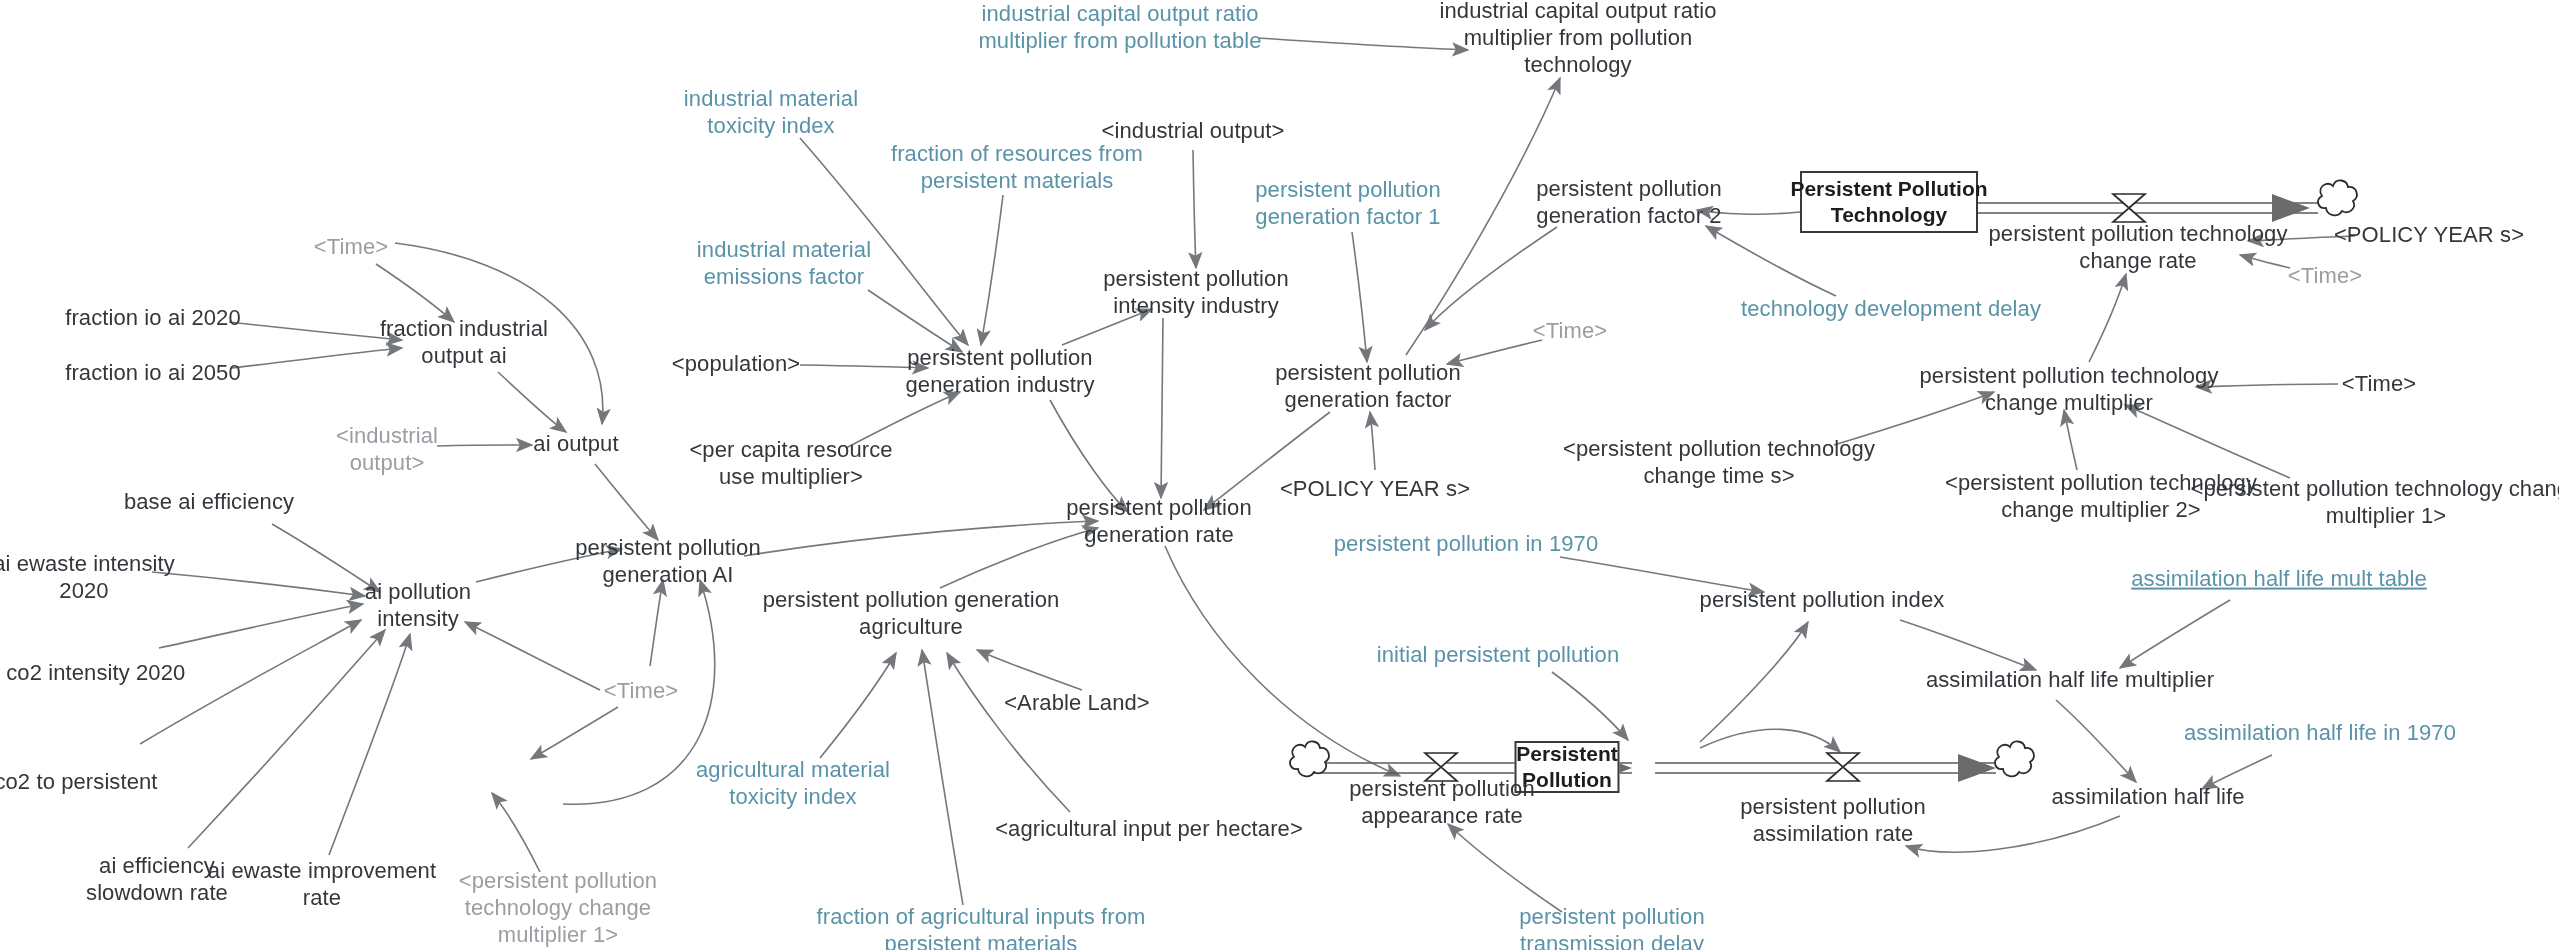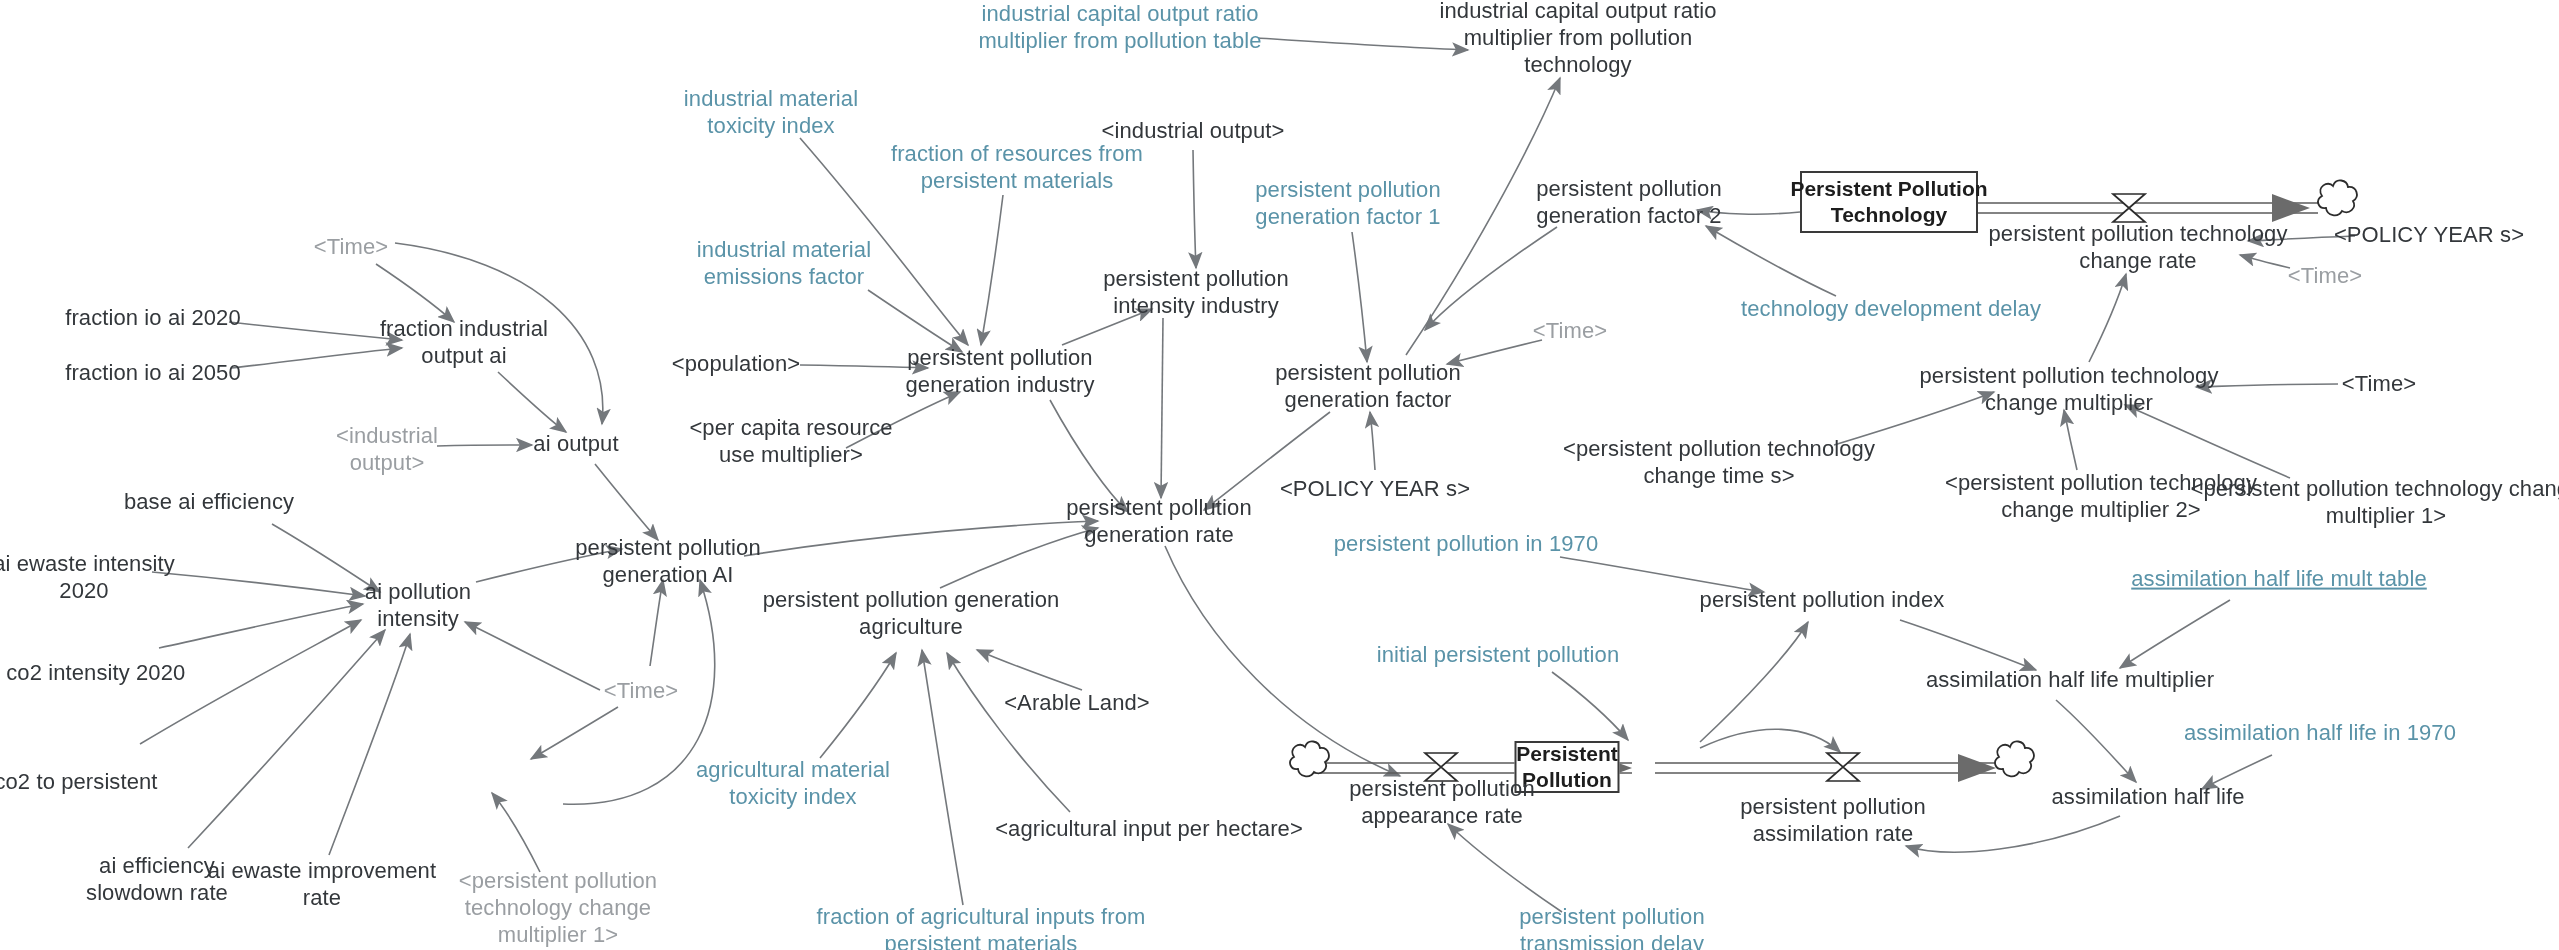--- a/index.html
+++ b/index.html
@@ -251,21 +251,21 @@
 generation industry</div>
   <div class="node aux" style="left:1368px;top:387px;">persistent pollution
 generation factor</div>
   <div class="node shadow" style="left:1570px;top:331px;">&lt;Time&gt;</div>
   <div class="node aux" style="left:2069px;top:390px;">persistent pollution technology
 change multiplier</div>
   <div class="node ghost" style="left:2379px;top:384px;">&lt;Time&gt;</div>
   <div class="node shadow" style="left:387px;top:450px;">&lt;industrial
 output&gt;</div>
   <div class="node aux" style="left:576px;top:444px;">ai output</div>
-  <div class="node ghost" style="left:791px;top:442px;">&lt;per capita resource
+  <div class="node ghost" style="left:791px;top:464px;">&lt;per capita resource
 use multiplier&gt;</div>
   <div class="node ghost" style="left:1719px;top:463px;">&lt;persistent pollution technology
 change time s&gt;</div>
   <div class="node ghost" style="left:2101px;top:497px;">&lt;persistent pollution technology
 change multiplier 2&gt;</div>
   <div class="node ghost" style="left:2386px;top:503px;">&lt;persistent pollution technology change
 multiplier 1&gt;</div>
   <div class="node ghost" style="left:1375px;top:489px;">&lt;POLICY YEAR s&gt;</div>
   <div class="node aux" style="left:209px;top:502px;">base ai efficiency</div>
   <div class="node aux" style="left:1159px;top:522px;">persistent pollution

